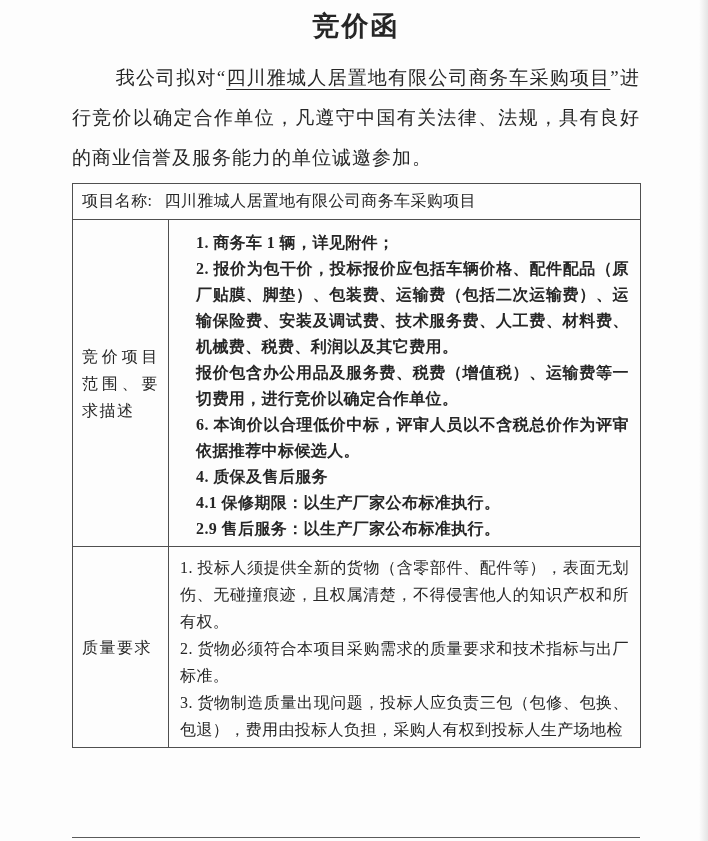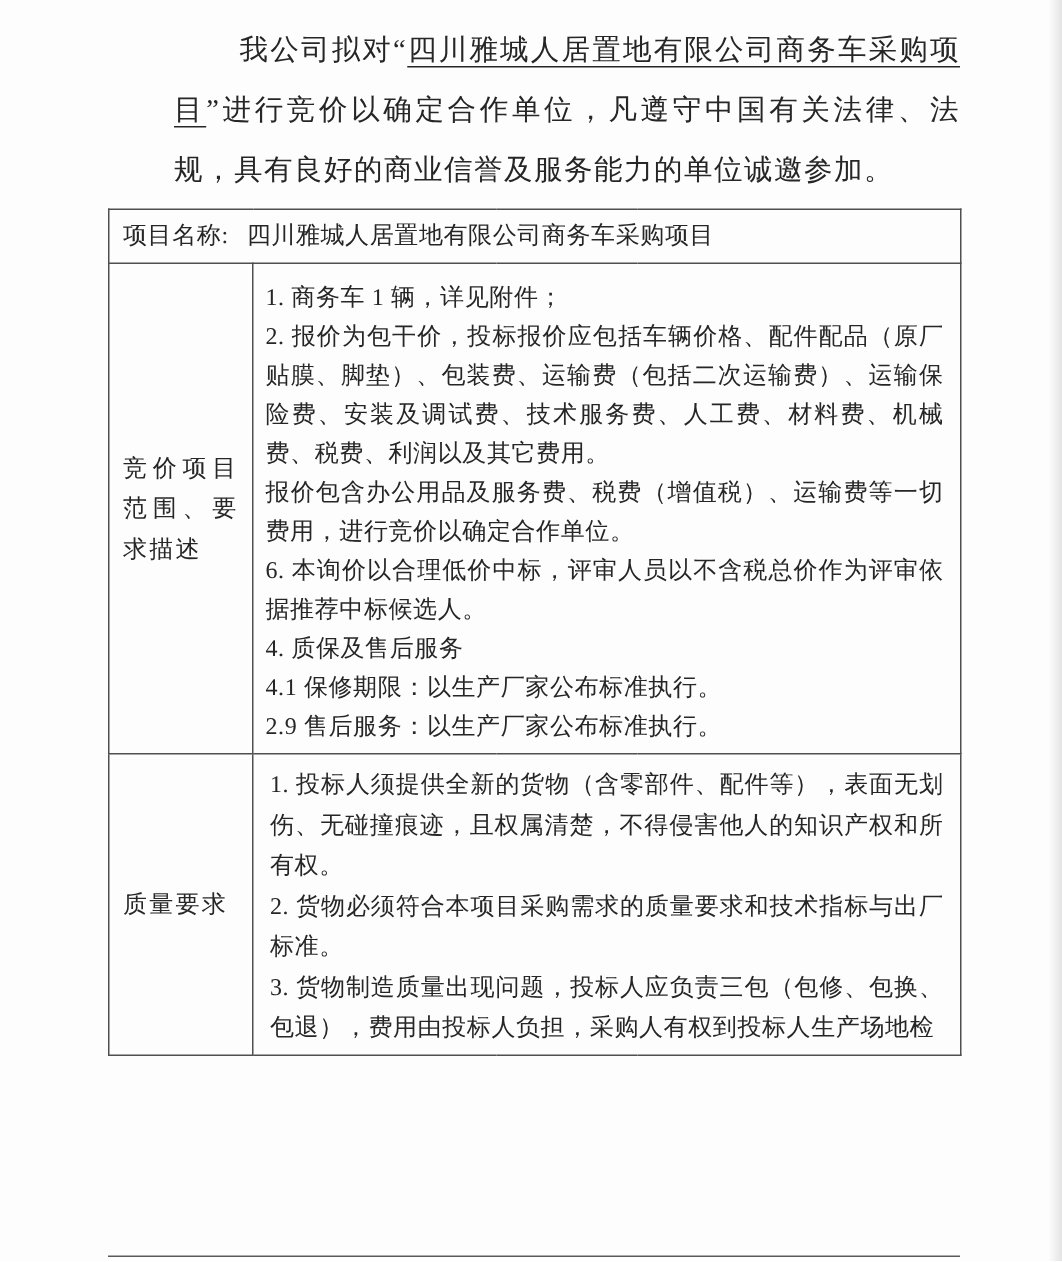--- a/index.html
+++ b/index.html
@@ -40,21 +40,20 @@
     letter-spacing: 2px;
   }
 
   .intro {
     margin-top: 14px;
     font-size: 19px;
     line-height: 40px;
     letter-spacing: 1px;
     text-align: justify;
     text-indent: 2.3em;
-    margin-left: 44px;
   }
   .intro .uline {
     text-decoration: underline;
     text-underline-offset: 5px;
     text-decoration-thickness: 1px;
   }
 
   table.bid-table {
     margin-top: 5px;
     width: 568px;
@@ -86,23 +85,24 @@
     vertical-align: middle;
     text-align: justify;
     line-height: 27px;
     letter-spacing: 1.5px;
     padding: 0 9px;
     margin-top: 32px;
   }
 
   tr.r-scope td.content {
     vertical-align: top;
-    padding: 10px 11px 4px 8px;
+    padding: 10px 11px 4px 27px;
     line-height: 26px;
     text-align: justify;
+    font-weight: bold;
   }
   tr.r-scope { height: 326px; }
 
   tr.r-quality td.content {
     vertical-align: top;
     padding: 7px 11px 4px 11px;
     line-height: 27px;
     text-align: justify;
   }
 
@@ -118,20 +118,21 @@
     background: #5a5a5a;
   }
 </style>
 </head>
 <body>
 
 <div class="page">
 
   <div class="doc">
 
+    <h1 class="doc-title">竞价函</h1>
 
     <p class="intro"><span>我公司拟对“</span><span class="uline">四川雅城人居置地有限公司商务车采购项目</span><span>”进行竞价以确定合作单位，凡遵守中国有关法律、法规，具有良好的商业信誉及服务能力的单位诚邀参加。</span></p>
 
     <table class="bid-table">
       <colgroup>
         <col style="width:96px">
         <col style="width:162px">
         <col style="width:94px">
         <col style="width:216px">
       </colgroup>

